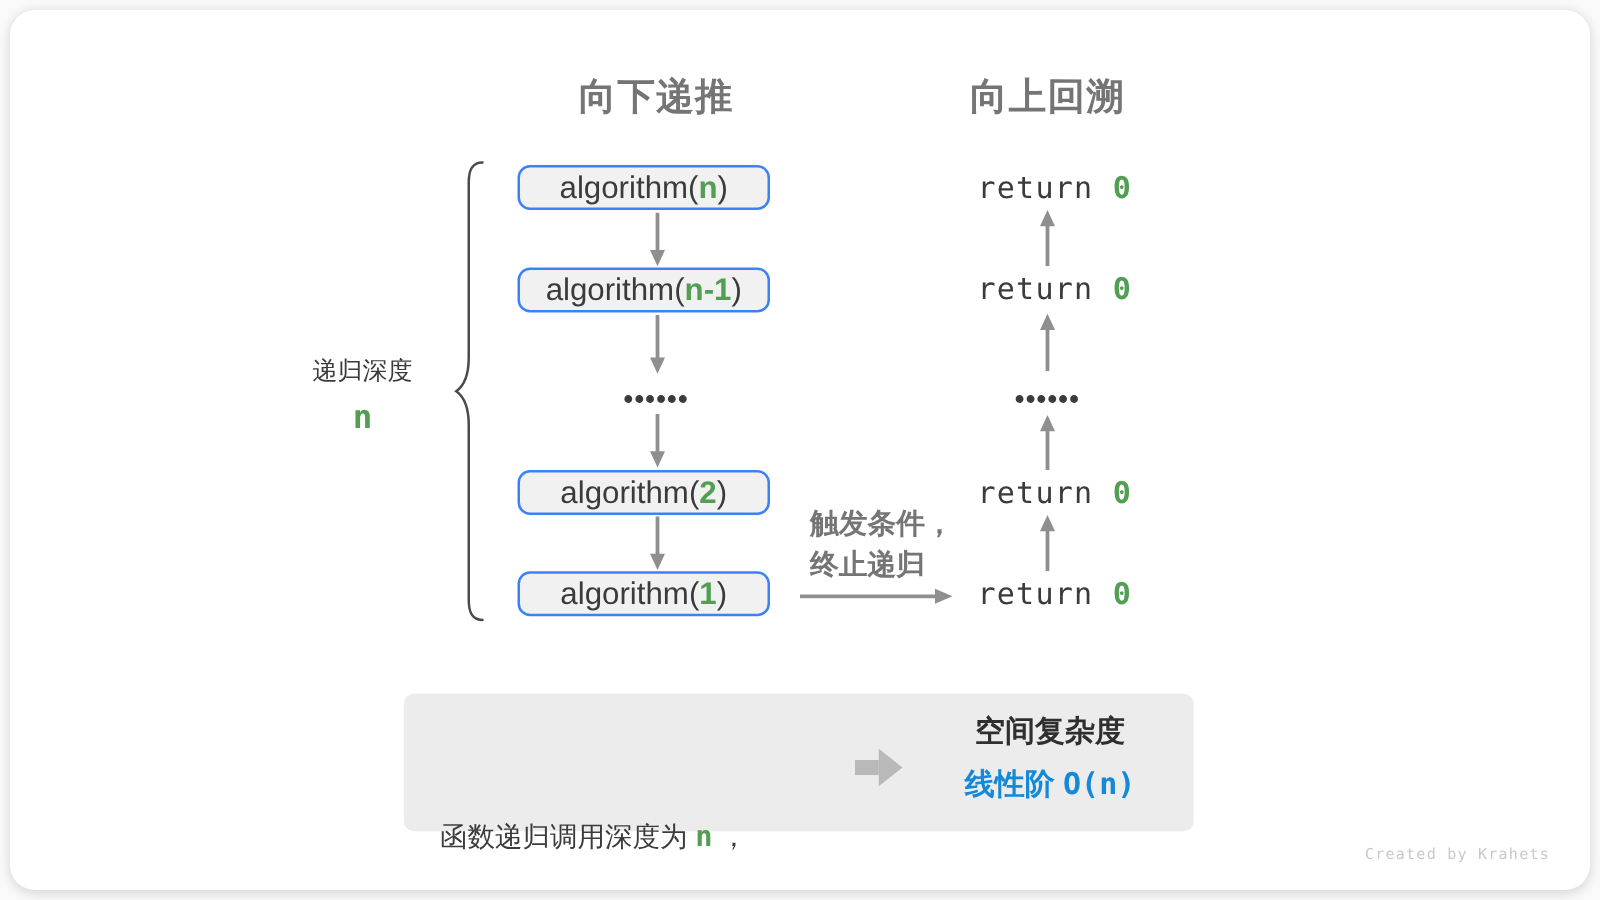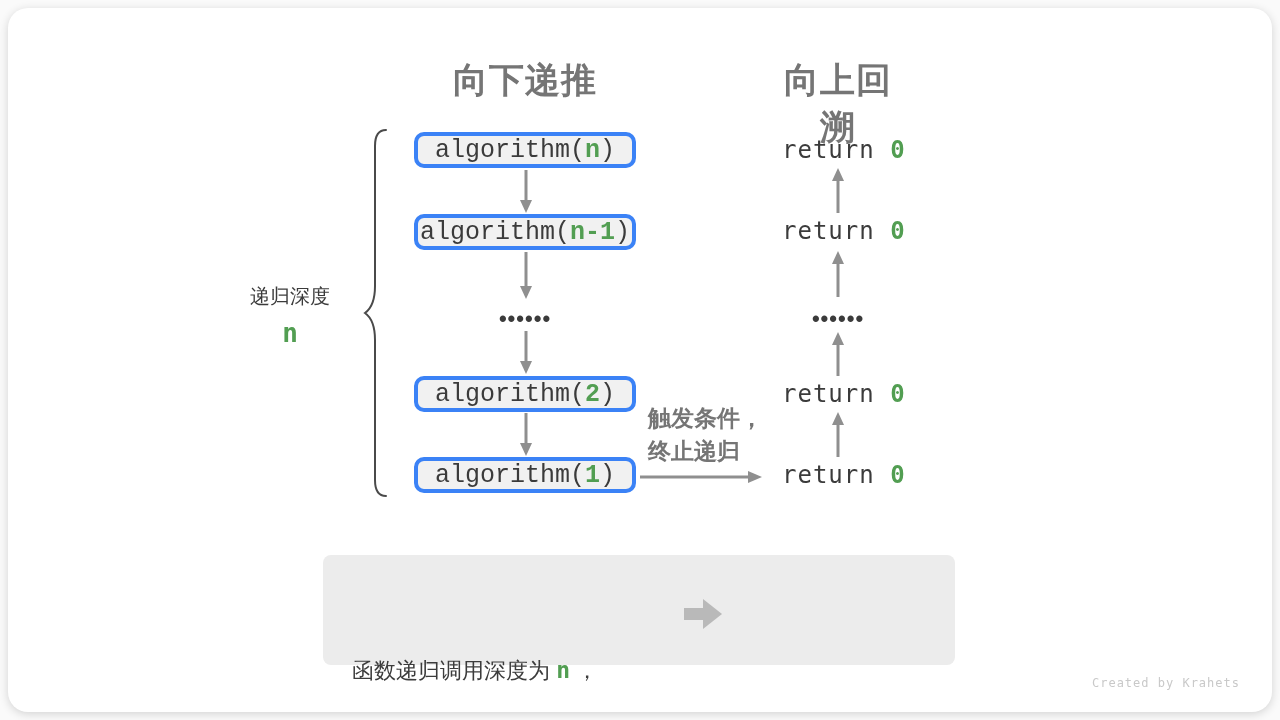--- a/index.html
+++ b/index.html
@@ -13,41 +13,41 @@
   .card{
     position:absolute;left:8px;top:8px;right:8px;bottom:8px;
     background:#ffffff;border-radius:20px;
     box-shadow:0 2px 10px rgba(0,0,0,0.16);
   }
   .mono{font-family:"DejaVu Sans Mono","Liberation Mono",monospace;}
   .green{color:#529e52;font-weight:bold;}
   .abs{position:absolute;}
 
   .col-header{
-    position:absolute;top:57px;font-size:35px;font-weight:bold;
+    position:absolute;top:57px;font-size:30px;font-weight:bold;
     color:#757575;text-align:center;letter-spacing:1px;
   }
   #hdr-down{left:414px;width:222px;}
   #hdr-up{left:768px;width:140px;}
 
   .depth-label{
     position:absolute;left:228px;width:124px;top:283px;
     font-size:20px;color:#3b3b3b;text-align:center;
   }
   .depth-var{
     position:absolute;left:228px;width:124px;top:318px;
     font-size:26px;text-align:center;
   }
 
   .cbox{
-    position:absolute;left:414px;width:222px;height:36px;
-    box-sizing:border-box;border:4px solid #3b82f6;border-radius:10px;
+    position:absolute;left:414px;width:202px;height:36px;
+    box-sizing:border-box;border:2px solid #3b82f6;border-radius:10px;
     background:#f1f1f1;
     display:flex;align-items:center;justify-content:center;
-    font-family:Liberation Mono, monospace;
+    font-family:Liberation Sans, sans-serif;
     font-size:25px;color:#3b3b3b;white-space:pre;
   }
   #box-n{top:132px;}
   #box-n1{top:214px;}
   #box-2{top:376px;}
   #box-1{top:457px;}
 
   .dots{
     position:absolute;top:306px;font-size:22px;font-weight:bold;
     color:#3b3b3b;text-align:center;letter-spacing:1px;
@@ -176,15 +176,19 @@
   <div class="summary-left">
     <div><span>函数递归调用深度为 </span><span class="mono green">n</span><span> ，</span></div>
     
   </div>
 
   <svg class="arrow" style="left:684px;top:598px;" width="39" height="32">
     <rect x="0" y="10" width="19" height="12" fill="#b9b9b9"></rect>
       <polygon points="19,1 38,16 19,31" fill="#b9b9b9"></polygon>
   </svg>
 
+  <div class="summary-right">
+    <div class="sr-title">空间复杂度</div>
+    <div class="sr-value"><span>线性阶 </span><span class="mono">O(</span><span class="mono">n</span><span class="mono">)</span></div>
+  </div>
 
   <div class="watermark">Created by Krahets</div>
 </div>
 
 </body></html>

